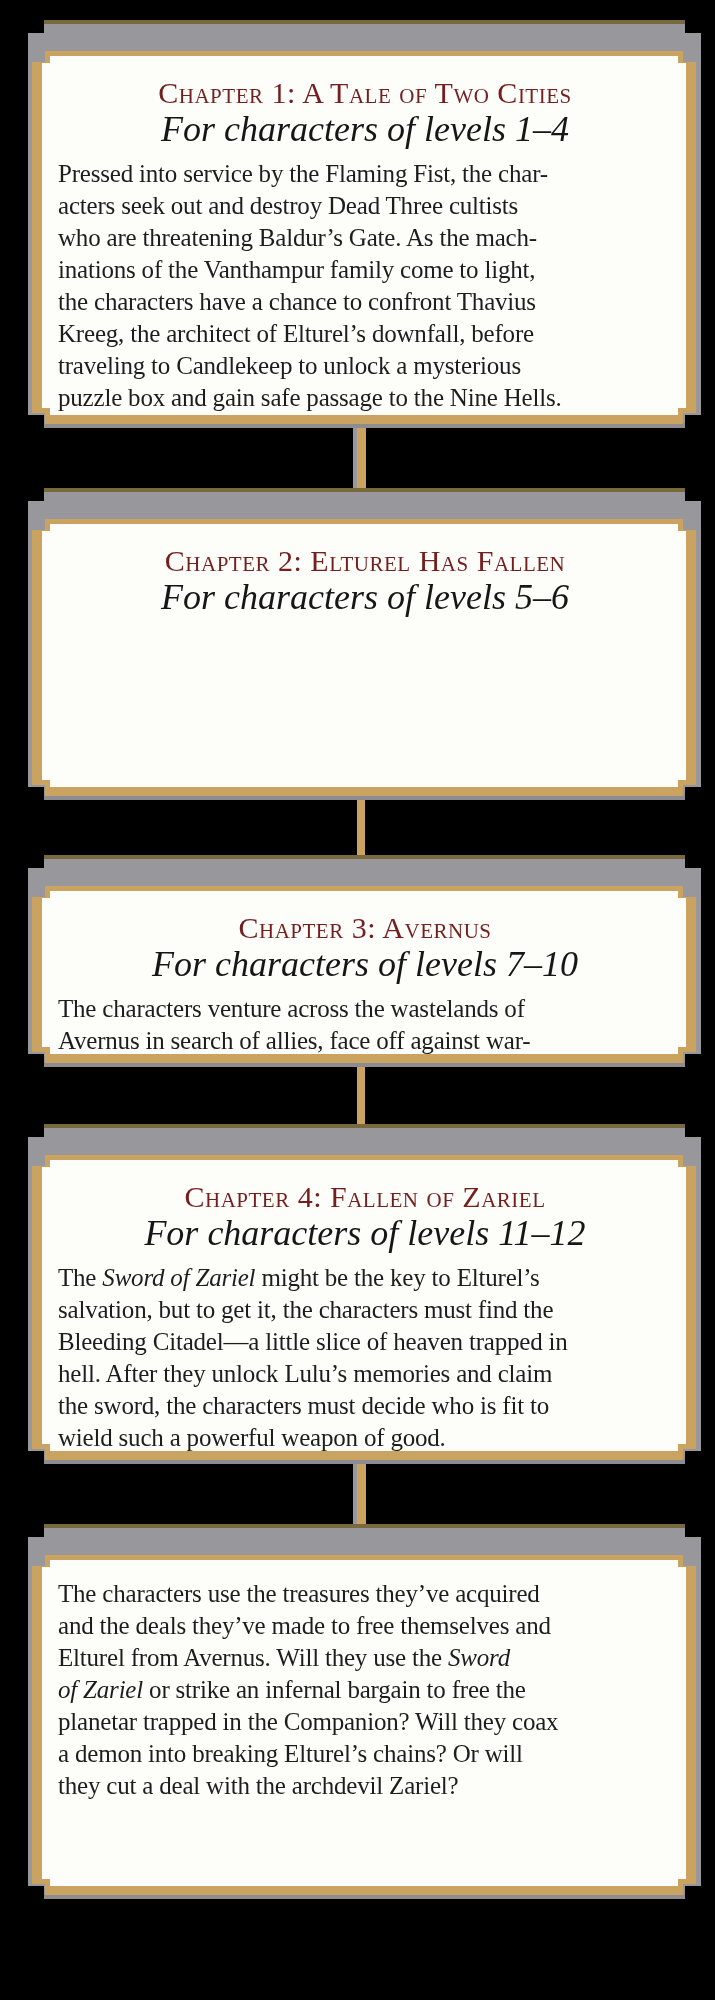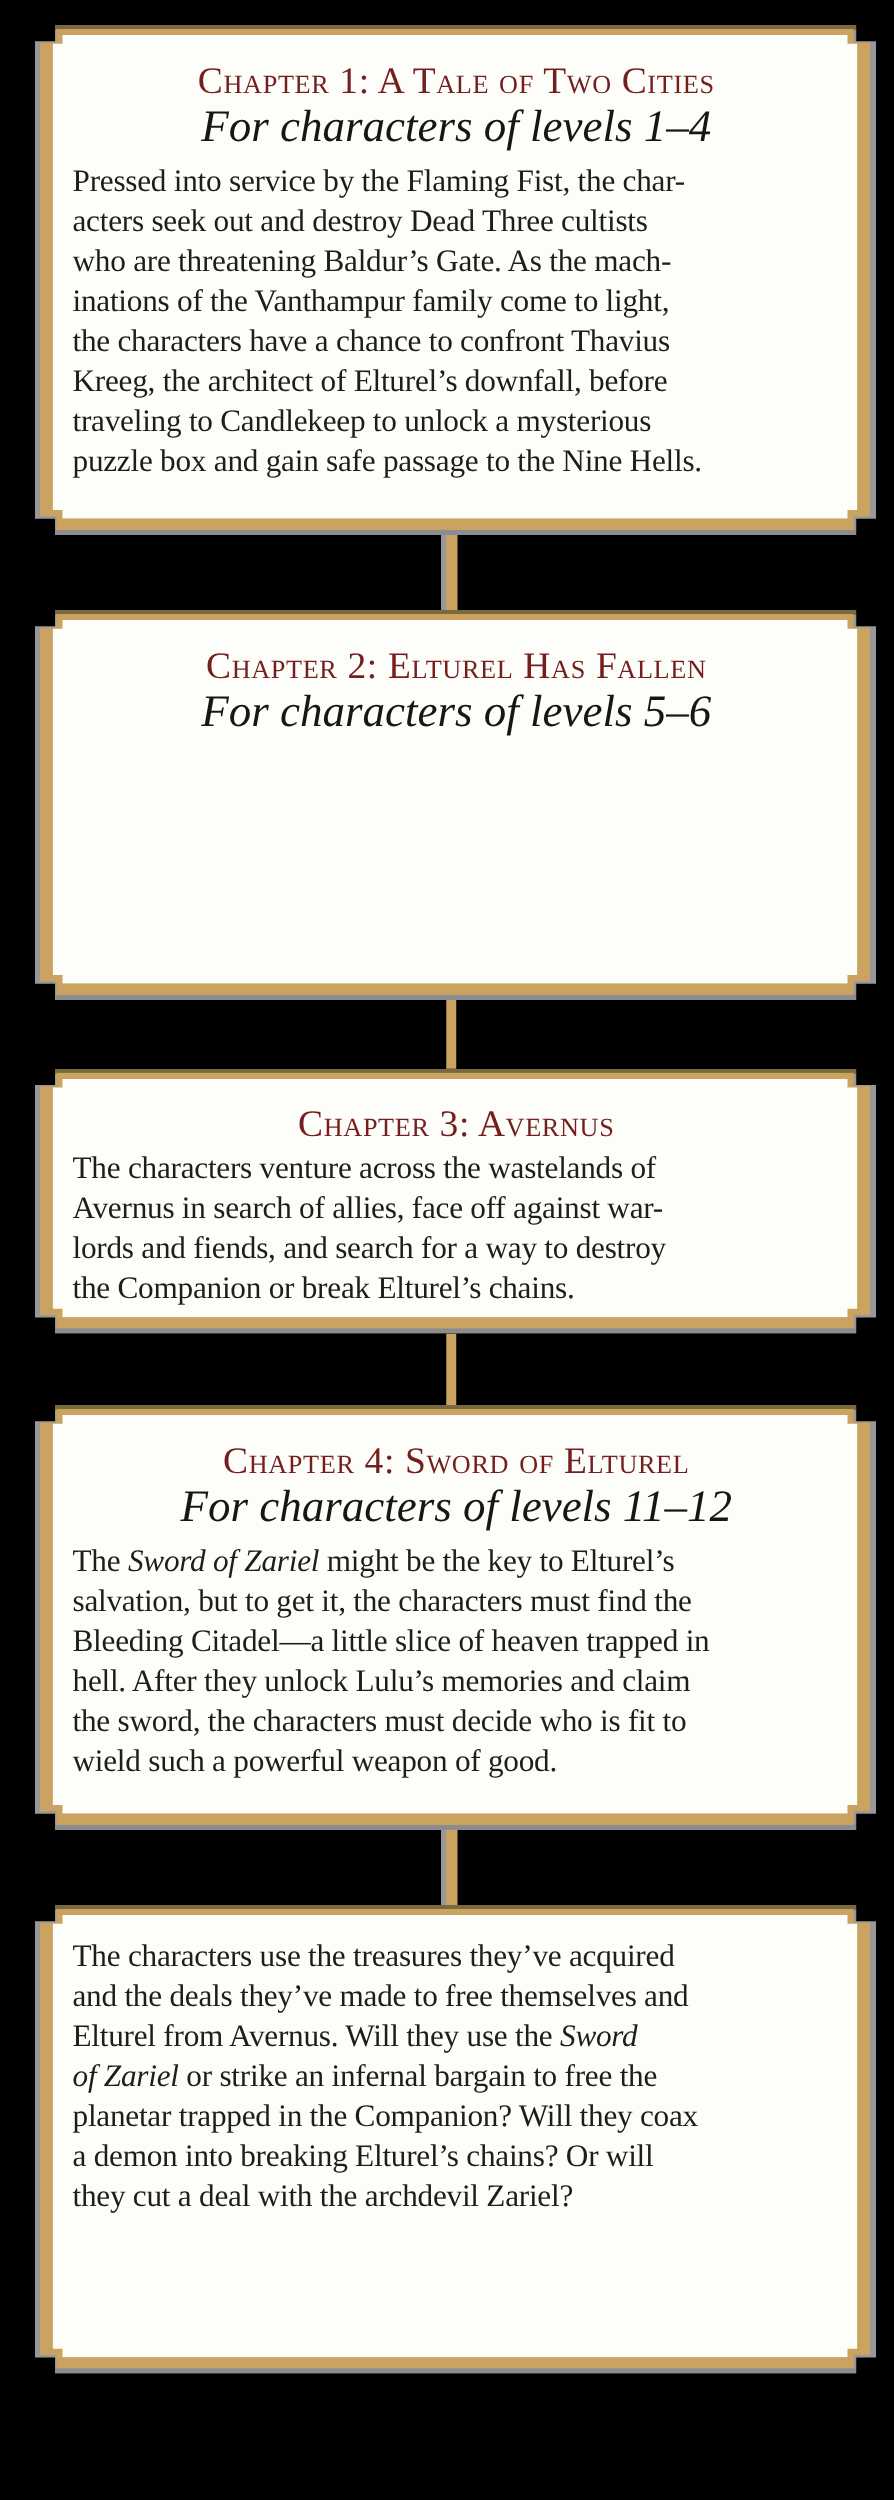--- a/index.html
+++ b/index.html
@@ -23,20 +23,21 @@
     clip-path:polygon(16px 0,calc(100% - 16px) 0,calc(100% - 16px) 13px,100% 13px,
       100% calc(100% - 13px),calc(100% - 16px) calc(100% - 13px),calc(100% - 16px) 100%,
       16px 100%,16px calc(100% - 13px),0 calc(100% - 13px),0 13px,16px 13px);
   }
   .gd{
     position:absolute;inset:3px 5px 4px 4px;
     background:#c9a35f;
     clip-path:polygon(13px 0,calc(100% - 13px) 0,calc(100% - 13px) 11px,100% 11px,
       100% calc(100% - 11px),calc(100% - 13px) calc(100% - 11px),calc(100% - 13px) 100%,
       13px 100%,13px calc(100% - 11px),0 calc(100% - 11px),0 11px,13px 11px);
+    margin-top:28px;
   }
   .paper{
     position:absolute;inset:5px 10px 9px 10px;
     background:#fdfdfa;
     clip-path:polygon(8px 0,calc(100% - 8px) 0,calc(100% - 8px) 7px,100% 7px,
       100% calc(100% - 7px),calc(100% - 8px) calc(100% - 7px),calc(100% - 8px) 100%,
       8px 100%,8px calc(100% - 7px),0 calc(100% - 7px),0 7px,8px 7px);
   }
   .content{position:relative;padding:18px 14px 0 16px;}
 
@@ -115,37 +116,38 @@
   </section>
 
   <div class="connector cn-thin h2"></div>
 
   <section class="chapter-box b3">
     <div class="bk"></div>
     <div class="gd">
       <div class="paper">
         <div class="content">
           <h2 class="title">Chapter 3: Avernus</h2>
+          <p class="subtitle">For characters of levels 7–10</p>
           <p class="summary"><span>The characters venture across the wastelands of
 Avernus in search of allies, face off against war-
 lords and fiends, and search for a way to destroy
 the Companion or break Elturel’s chains.</span></p>
         </div>
       </div>
     </div>
   </section>
 
   <div class="connector cn-thin h3"></div>
 
   <section class="chapter-box b4">
     <div class="bk"></div>
     <div class="gd">
       <div class="paper">
         <div class="content">
-          <h2 class="title">Chapter 4: Sword of Elturel</h2>
+          <h2 class="title">Chapter 4: Fallen of Zariel</h2>
           <p class="subtitle">For characters of levels 11–12</p>
           <p class="summary"><span>The </span><em>Sword of Zariel</em><span> might be the key to Elturel’s
 salvation, but to get it, the characters must find the
 Bleeding Citadel—a little slice of heaven trapped in
 hell. After they unlock Lulu’s memories and claim
 the sword, the characters must decide who is fit to
 wield such a powerful weapon of good.</span></p>
         </div>
       </div>
     </div>

